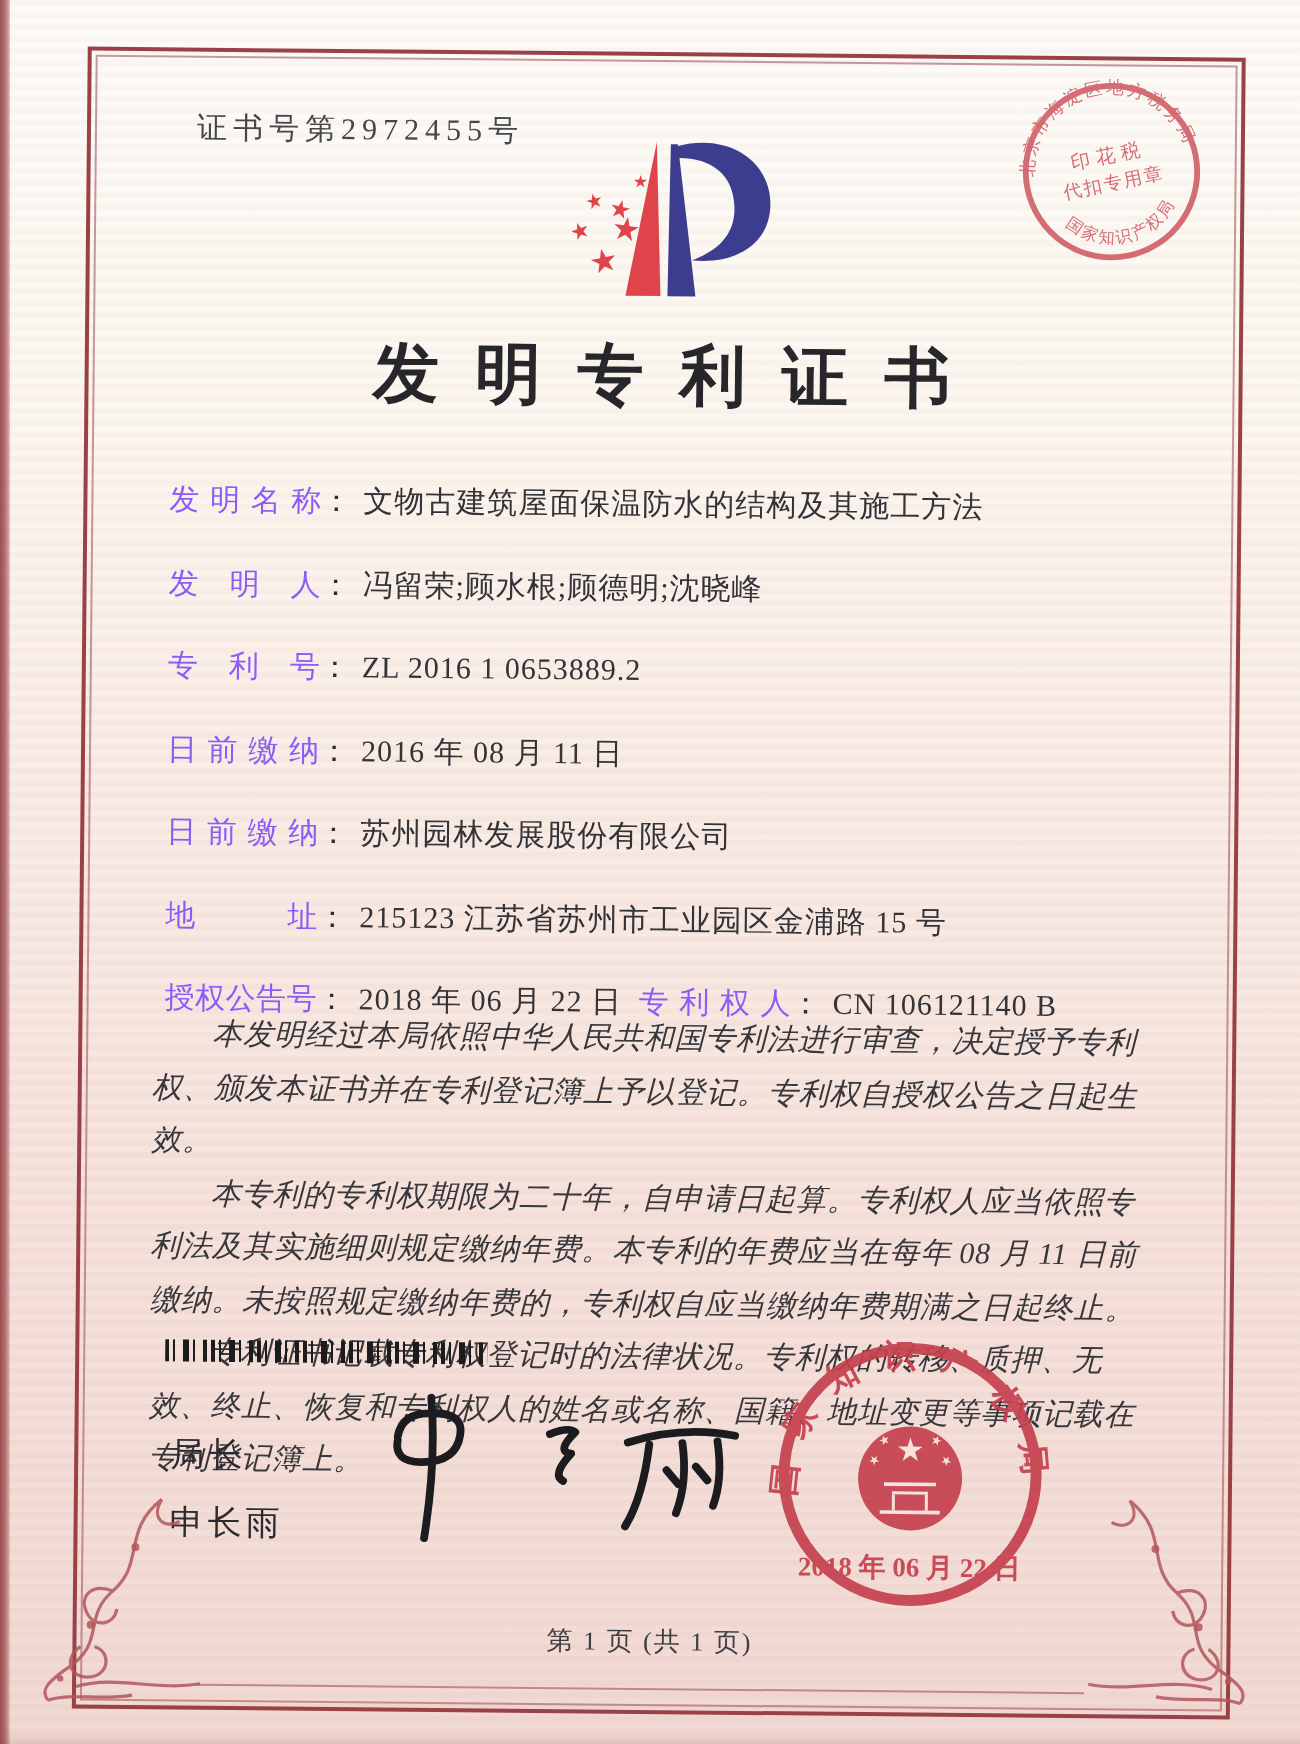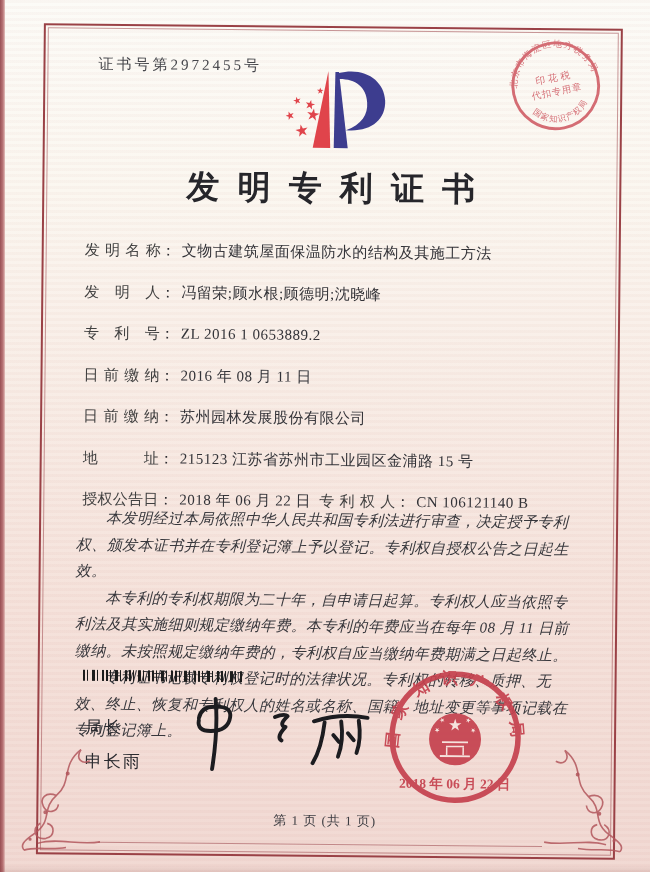--- a/index.html
+++ b/index.html
@@ -24,21 +24,21 @@
   .cert-no{position:absolute;left:95px;top:57px;font-size:15px;color:#46464b;letter-spacing:3px;}
 
   .logo{position:absolute;left:283px;top:58px;}
   .tax-stamp{position:absolute;left:497px;top:28px;transform:rotate(-12deg);opacity:.88;}
 
   .title{position:absolute;left:40px;right:33px;top:166px;text-align:center;
     font-size:33px;font-weight:bold;color:#26262b;letter-spacing:.55em;text-indent:.55em;}
 
   .fields{position:absolute;left:83px;top:243px;right:45px;font-size:15px;color:#303036;}
   .frow{height:22px;margin-bottom:19.5px;position:relative;white-space:nowrap;}
-  .flabel{display:inline-block;width:76px;text-align-last:justify;text-align:justify;vertical-align:top;color:#404040;}
+  .flabel{display:inline-block;width:76px;text-align-last:justify;text-align:justify;vertical-align:top;color:#8b5cf6;}
   .colon{display:inline-block;margin-right:6px;color:#2c2c31;}
   .fvalue{color:#333338;letter-spacing:.5px;}
   .pair2{position:absolute;left:237px;top:0;}
 
   .paragraphs{position:absolute;left:77px;top:507px;width:503px;}
   .paragraphs p{margin:0;text-indent:2em;font-size:15px;line-height:26.5px;
     font-style:italic;color:#37373c;letter-spacing:.4px;}
 
   .barcode{position:absolute;left:85px;top:672px;width:161px;height:11px;
     background:repeating-linear-gradient(90deg,
@@ -128,21 +128,21 @@
     <div class="frow">
       <span class="flabel">日前缴纳</span><span class="colon">：</span><span class="fvalue">2016 年 08 月 11 日</span>
     </div>
     <div class="frow">
       <span class="flabel">日前缴纳</span><span class="colon">：</span><span class="fvalue">苏州园林发展股份有限公司</span>
     </div>
     <div class="frow">
       <span class="flabel">地址</span><span class="colon">：</span><span class="fvalue">215123 江苏省苏州市工业园区金浦路 15 号</span>
     </div>
     <div class="frow">
-      <span class="flabel">授权公告日</span><span class="colon">：</span><span class="fvalue">2018 年 06 月 22 日</span>
+      <span class="flabel">授权公告号</span><span class="colon">：</span><span class="fvalue">2018 年 06 月 22 日</span>
       <span class="pair2">
         <span class="flabel">专利权人</span><span class="colon">：</span><span class="fvalue">CN 106121140 B</span>
       </span>
     </div>
   </div>
 
   <div class="paragraphs">
     <p>本发明经过本局依照中华人民共和国专利法进行审查，决定授予专利权、颁发本证书并在专利登记簿上予以登记。专利权自授权公告之日起生效。</p>
     <p>本专利的专利权期限为二十年，自申请日起算。专利权人应当依照专利法及其实施细则规定缴纳年费。本专利的年费应当在每年 08 月 11 日前缴纳。未按照规定缴纳年费的，专利权自应当缴纳年费期满之日起终止。</p>
     <p>专利证书记载专利权登记时的法律状况。专利权的转移、质押、无效、终止、恢复和专利权人的姓名或名称、国籍、地址变更等事项记载在专利登记簿上。</p>

